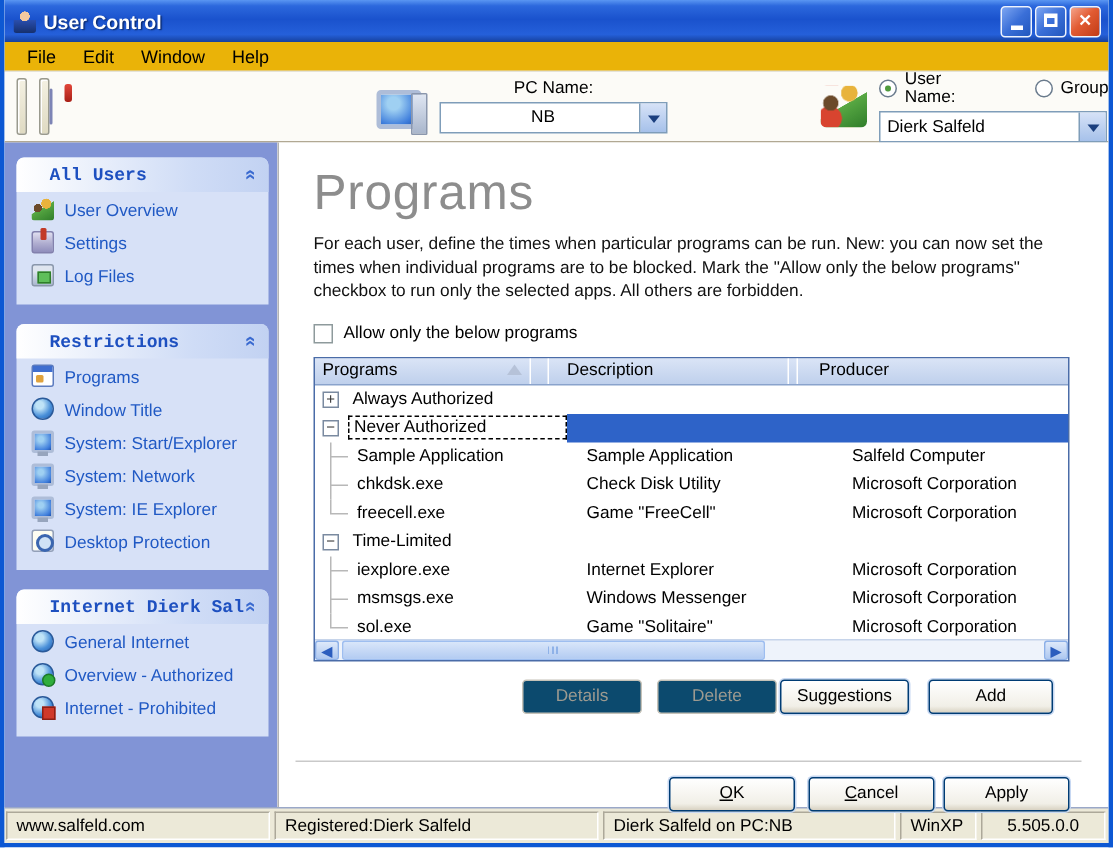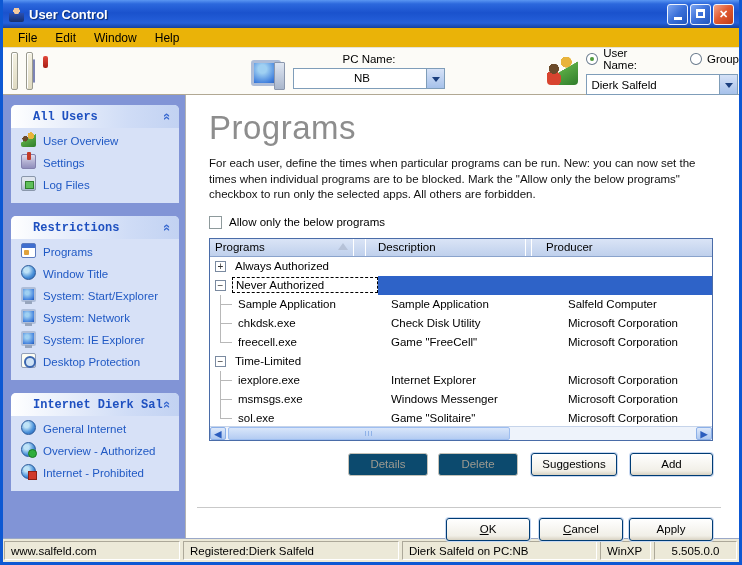--- a/index.html
+++ b/index.html
@@ -122,21 +122,21 @@
   .harrow.right { margin-left:auto; }
 
   
   .btnrow { margin-top:12px; width:504px; display:flex; }
   button { font-family:"Liberation Sans",sans-serif; }
   .xpbtn { height:23px; border:1px solid #003c74; border-radius:3px; font-size:11.5px; color:#000;
     background:linear-gradient(180deg,#ffffff 0%,#f1efe7 80%,#d8d2c2 100%); box-shadow:0 0 0 1px #c7d8f2; }
   .xpbtn.disabled { border:1px solid #c5c2b8; color:#9d9a90; background:#0c4a6e; box-shadow:none; }
   .b-details { width:80px; margin-left:139px; }
   .b-delete { width:80px; margin-left:10px; }
-  .b-sugg { width:86px; margin-left:13px; }
+  .b-sugg { width:86px; margin-left:2px; }
   .b-add { width:83px; margin-left:13px; }
   .divider { margin-top:31px; margin-left:-12px; width:calc(100% - 6px); border-top:1px solid #c9c9c9; }
   .footrow { margin-top:10px; width:504px; display:flex; }
   .b-ok { width:88px; margin-left:237px; }
   .b-cancel { width:88px; margin-left:9px; }
   .b-apply { width:88px; margin-left:6px; }
   .ul-first { display:block; }
   .ul-first::first-letter { text-decoration:underline; }
 
   

